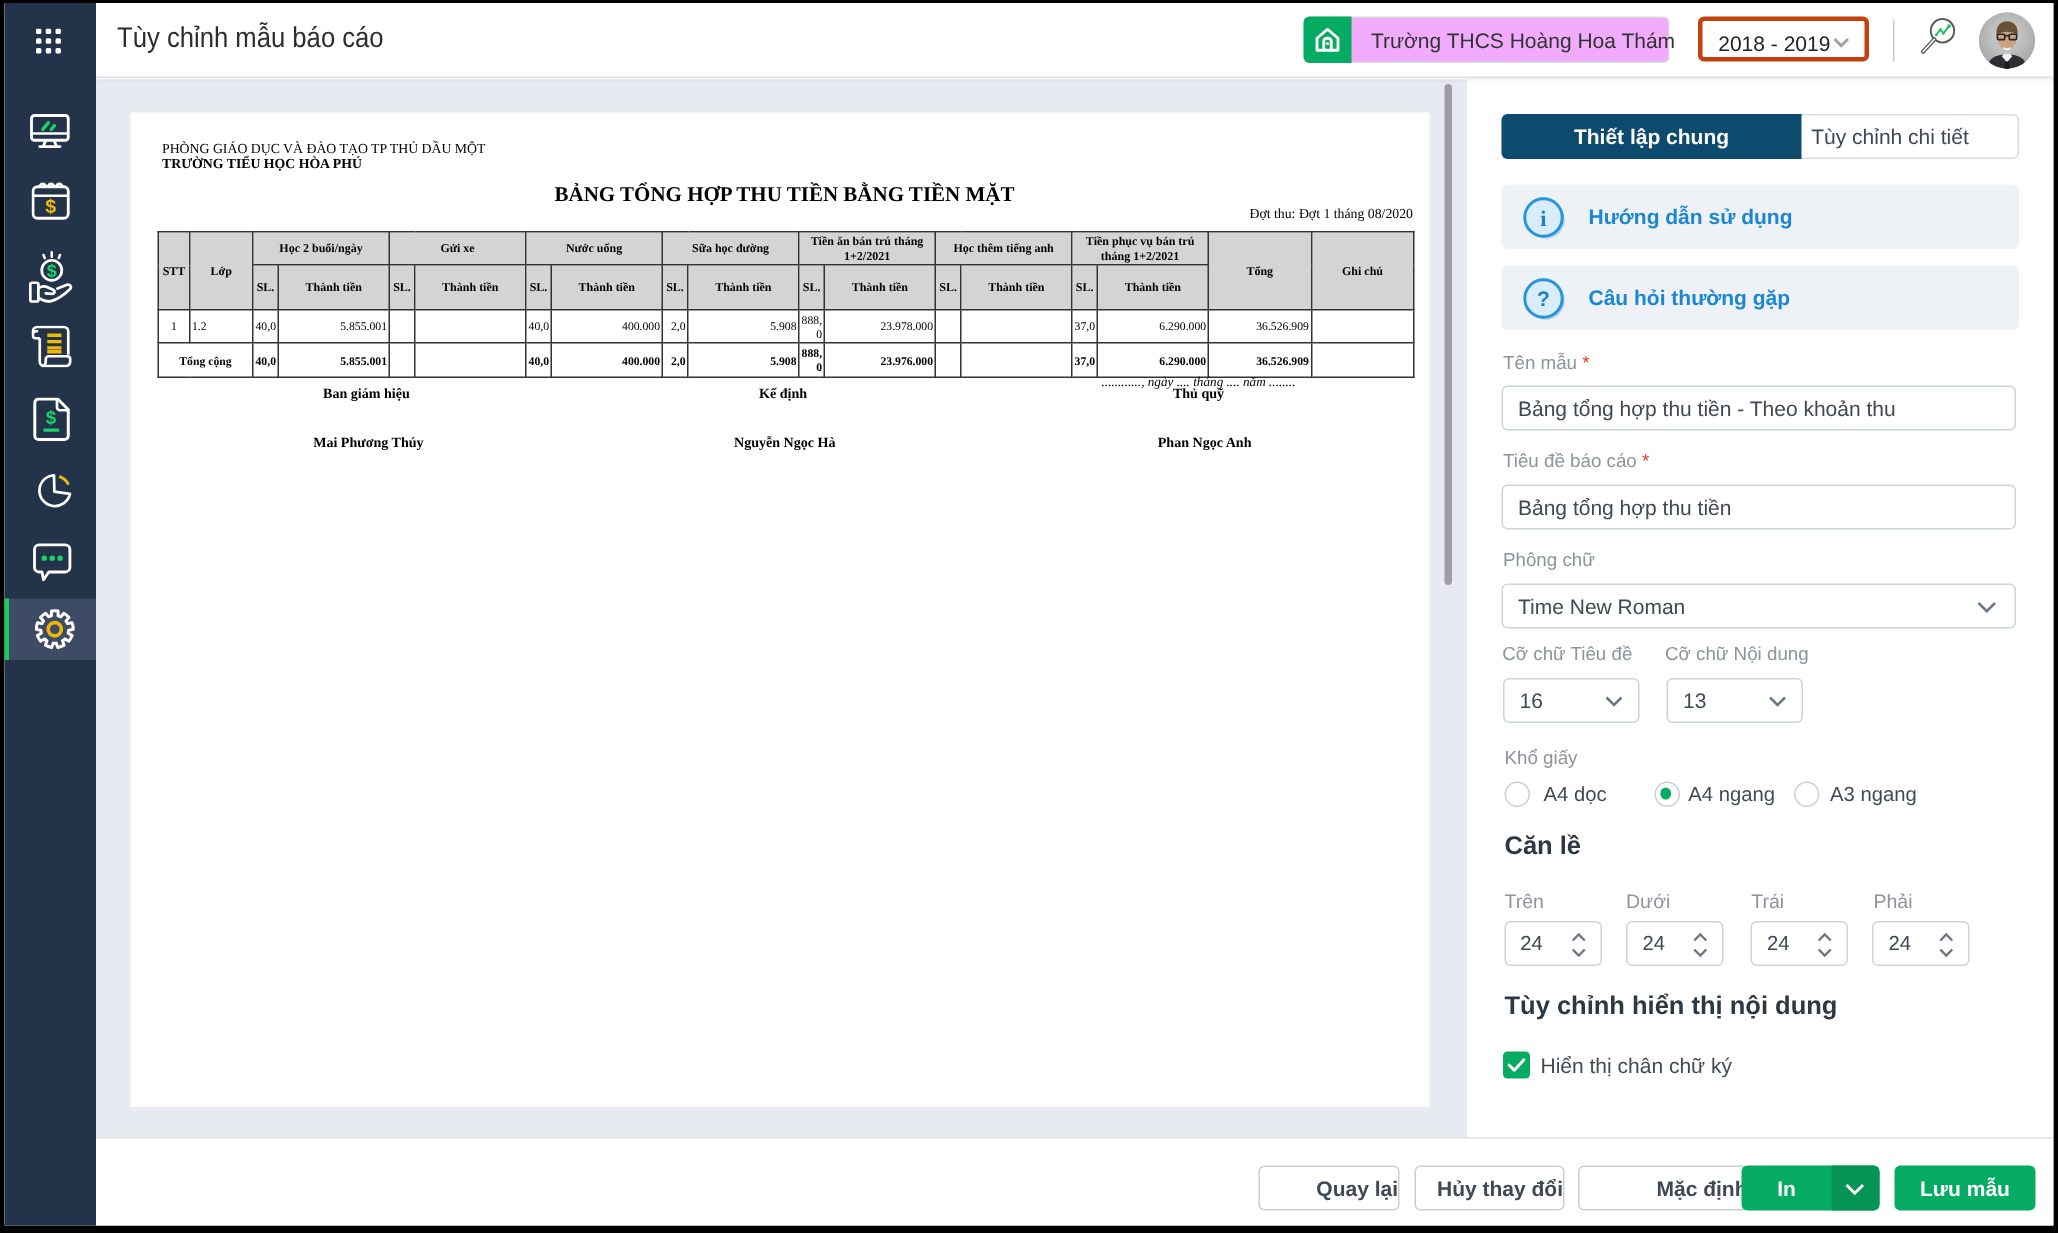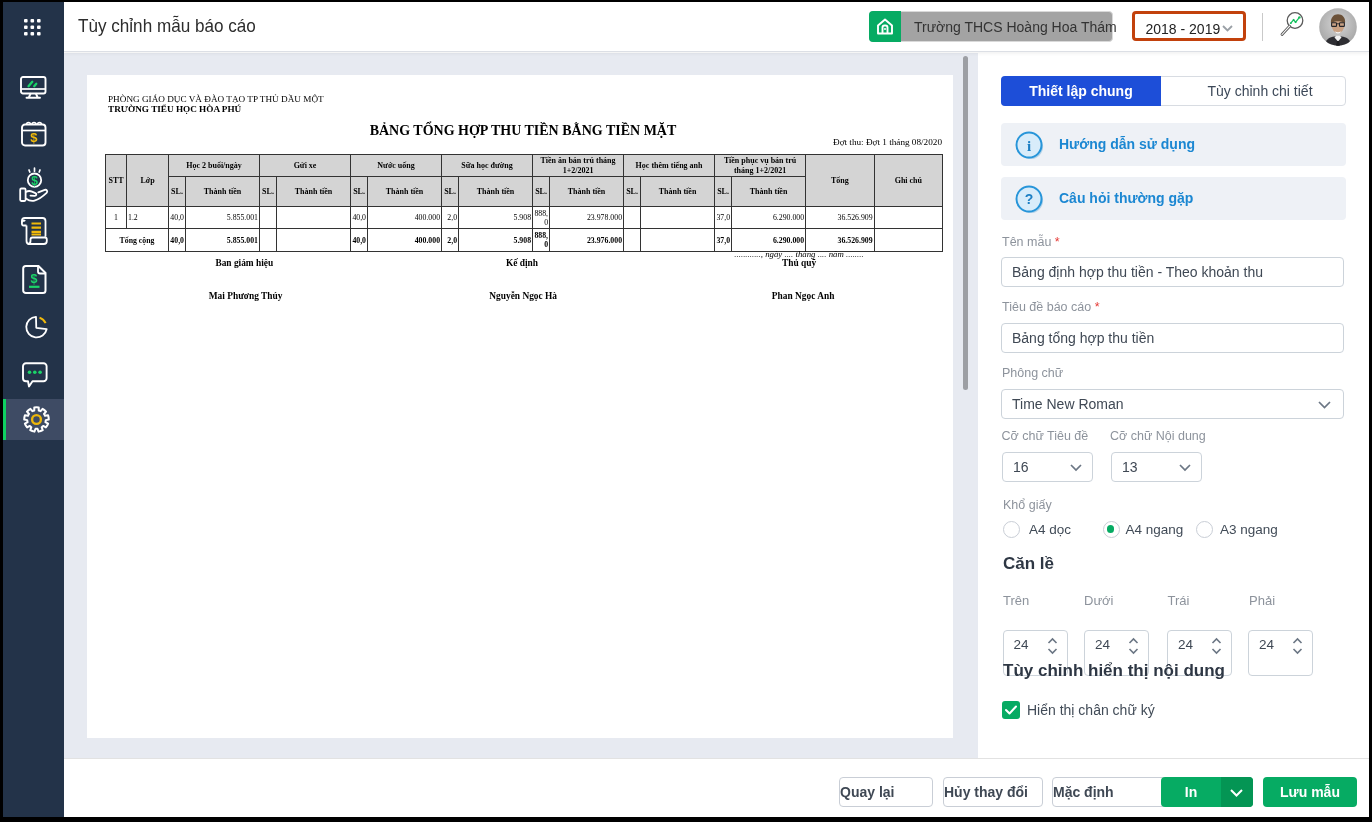--- a/index.html
+++ b/index.html
@@ -9,21 +9,21 @@
 
 
 #sidebar { position:absolute; left:0; top:0; width:61px; height:816px; background:#233349; }
 #sidebar svg { position:absolute; }
 #side-active { position:absolute; left:0; top:397px; width:61px; height:41px; background:#3e4b64; }
 #side-active::before { content:""; position:absolute; left:0; top:0; width:3px; height:41px; background:#0fd162; }
 
 
 #topbar { position:absolute; left:61px; top:0; width:1305px; height:50px; background:#fff; border-bottom:1px solid #dcdfe5; box-shadow:0 2px 3px rgba(0,0,0,0.05); z-index:5; }
 #title { position:absolute; left:14px; top:13px; font-size:19px; color:#2d2d2d; transform:scaleX(0.9); transform-origin:left center; white-space:nowrap; }
-#school { position:absolute; left:805px; top:9px; width:244px; height:31px; background:#a3a3a3; border:1px solid #d9d9d9; border-radius:4px; }
+#school { position:absolute; left:805px; top:9px; width:244px; height:31px; background:#f0abfc; border:1px solid #d9d9d9; border-radius:4px; }
 #school .ic { position:absolute; left:-1px; top:-1px; width:32px; height:31px; background:#06ab63; border-radius:4px 0 0 4px; }
 #school .txt { position:absolute; left:44px; top:6.5px; font-size:14px; color:#333; white-space:nowrap; }
 #yearbox { position:absolute; left:1067.5px; top:9px; width:114px; height:30px; border:3px solid #c2410c; border-radius:4px; background:#fff; }
 #yearbox .txt { position:absolute; left:11px; top:6.5px; font-size:14px; color:#222; }
 #divider { position:absolute; left:1198px; top:11px; width:1px; height:28px; background:#c9c9c9; }
 
 
 #content { position:absolute; left:61px; top:51px; width:914px; height:705px; background:#e7eaf1; }
 #scrollthumb { position:absolute; left:899px; top:3px; width:5px; height:334px; background:#9d9fa4; border-radius:3px; }
 #paper { position:absolute; left:23px; top:22px; width:866px; height:663px; background:#fff; font-family:"Liberation Serif", serif; color:#000; }
@@ -37,38 +37,38 @@
 #rtable .hd { background:#d4d4d4; text-align:center; font-weight:bold; vertical-align:middle; font-size:8px; }
 #rtable .num { text-align:right; } #rtable .rdata td { padding-top:3px; }
 #rtable .b { font-weight:bold; }
 
 .sig { position:absolute; font-family:"Liberation Serif", serif; font-weight:bold; font-size:9.4px; line-height:1; transform:translateX(-50%); white-space:nowrap; color:#000; }
 .sigd { position:absolute; font-family:"Liberation Serif", serif; font-style:italic; font-size:8.8px; line-height:1; transform:translateX(-50%); white-space:nowrap; color:#000; }
 
 
 #panel { position:absolute; left:975px; top:51px; width:391px; height:705px; background:#fff; }
 .tabs { position:absolute; left:23px; top:23px; width:345px; height:30px; border:1px solid #d8dce2; border-radius:4px; background:#fff; }
-.tab-on { position:absolute; left:-1px; top:-1px; width:160px; height:30px; background:#1d4ed8; border-radius:4px 0 0 4px; color:#fff; font-weight:bold; font-size:14px; text-align:center; line-height:30px; }
+.tab-on { position:absolute; left:-1px; top:-1px; width:200px; height:30px; background:#0c4a6e; border-radius:4px 0 0 4px; color:#fff; font-weight:bold; font-size:14px; text-align:center; line-height:30px; }
 .tab-off { position:absolute; left:171px; top:0; width:174px; height:28px; color:#3c4858; font-size:14px; text-align:center; line-height:28px; }
 .inforow { position:absolute; left:23px; width:345px; height:43px; background:#eef1f6; border-radius:4px; }
 .inforow svg { position:absolute; left:14px; top:8px; }
 .inforow .t { position:absolute; left:58px; top:13px; font-size:14px; font-weight:bold; color:#1b87d2; }
 .lbl { position:absolute; font-size:12.5px; color:#8d939c; }
 .lbl b { color:#e53935; font-weight:normal; }
 .inp { position:absolute; left:23px; width:343px; height:30px; border:1px solid #ccd3da; border-radius:4px; background:#fff; font-size:14px; color:#3f4854; line-height:28px; padding-left:10px; }
 .chev { position:absolute; }
 .h2 { position:absolute; font-size:17px; font-weight:bold; color:#2e3744; }
-.spin { position:absolute; width:65px; height:46px; border:1px solid #ccd3da; border-radius:4px; background:#fff; font-size:13.5px; color:#3f4854; line-height:28px; padding-left:10px;margin-top:16px; }
+.spin { position:absolute; width:65px; height:30px; border:1px solid #ccd3da; border-radius:4px; background:#fff; font-size:13.5px; color:#3f4854; line-height:28px; padding-left:10px; }
 .radio { position:absolute; width:17px; height:17px; border:1.5px solid #c9ced6; border-radius:50%; background:#fff; }
 .radio.sel::after { content:""; position:absolute; left:3.2px; top:3.2px; width:7.6px; height:7.6px; border-radius:50%; background:#06ab63; }
 .rlbl { position:absolute; font-size:13.5px; color:#414b57; }
 
 
 #bottombar { position:absolute; left:61px; top:756px; width:1305px; height:60px; background:#fff; border-top:1px solid #e2e2e2; }
-.btn { position:absolute; top:18px; height:30px; border:1px solid #c9ced6; border-radius:4px; background:#fff; font-size:14px; font-weight:bold; color:#3f4854; text-align:left; }
+.btn { position:absolute; top:18px; height:30px; border:1px solid #c9ced6; border-radius:4px; background:#fff; font-size:14px; font-weight:bold; color:#3f4854; text-align:right; }
 .btn-green { position:absolute; top:18px; height:30px; border-radius:4px; background:#06ab63; font-size:14px; font-weight:bold; color:#fff; text-align:center; }
 </style>
 </head>
 <body>
 <div id="app">
 
   <div id="sidebar">
     <div id="side-active"></div>
 
     <svg style="left:21px; top:17px;" width="17" height="17" viewBox="0 0 17 17">
@@ -319,21 +319,21 @@
     <div class="inforow" style="top:124px;">
       <svg width="30" height="30" viewBox="0 0 30 30">
         <circle cx="15.6" cy="15.6" r="12.5" fill="rgba(41,139,202,0.30)"></circle>
         <circle cx="14" cy="14" r="12.5" fill="#d8ecfa" stroke="#2795d9" stroke-width="2"></circle>
         <text x="14" y="19" text-anchor="middle" font-size="14" font-weight="bold" fill="#1c7fc4" font-family="Liberation Sans, sans-serif">?</text>
       </svg>
       <div class="t">Câu hỏi thường gặp</div>
     </div>
 
     <div class="lbl" style="left:24px; top:181.5px;">Tên mẫu <b>*</b></div>
-    <div class="inp" style="top:204px;">Bảng định hợp thu tiền - Theo khoản thu</div>
+    <div class="inp" style="top:204px;">Bảng tổng hợp thu tiền - Theo khoản thu</div>
     <div class="lbl" style="left:24px; top:247px;">Tiêu đề báo cáo <b>*</b></div>
     <div class="inp" style="top:269.5px;">Bảng tổng hợp thu tiền</div>
     <div class="lbl" style="left:24px; top:313px;">Phông chữ</div>
     <div class="inp" style="top:335.5px;">Time New Roman
       <svg class="chev" style="right:12px; top:11px;" width="13" height="8" viewBox="0 0 13 8">
           <path d="M1 1 L6.5 6.5 L12 1" fill="none" stroke="#6b7684" stroke-width="1.7"></path>
         </svg>
     </div>
     <div class="lbl" style="left:23.5px; top:376px;">Cỡ chữ Tiêu đề</div>
     <div class="lbl" style="left:132px; top:376px;">Cỡ chữ Nội dung</div>

